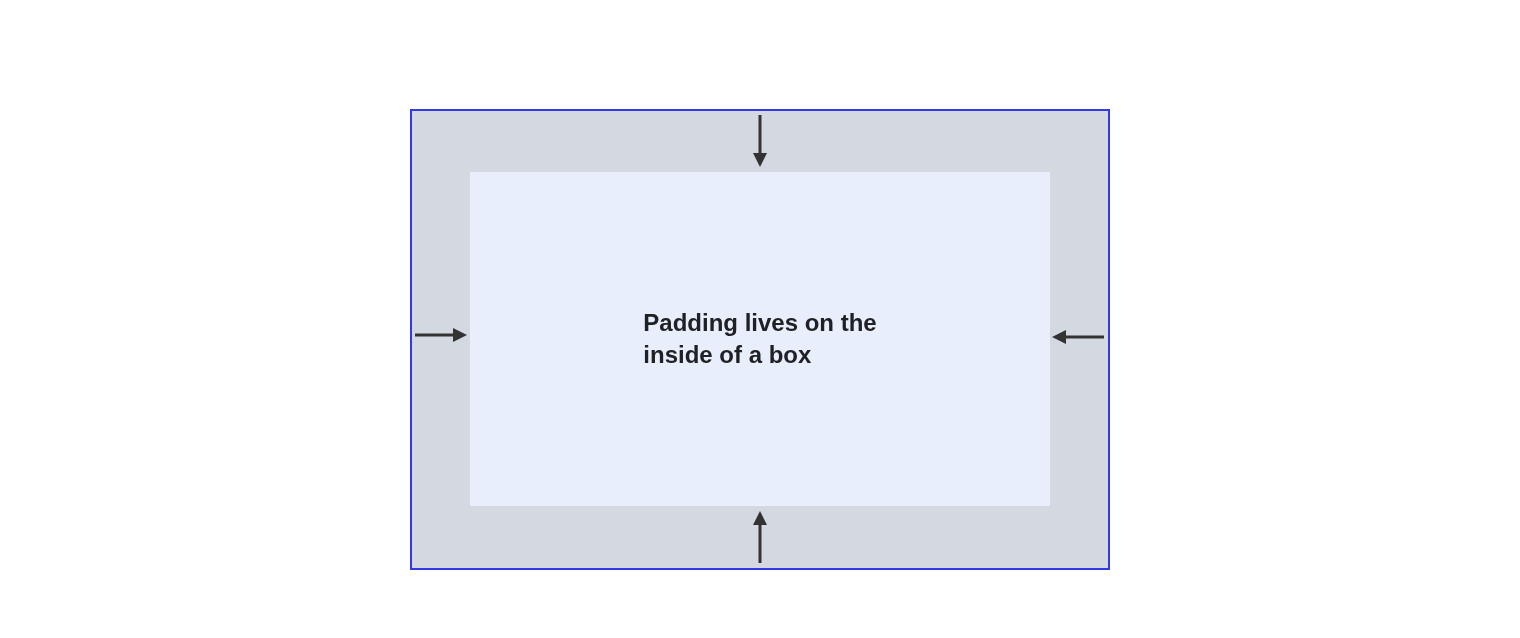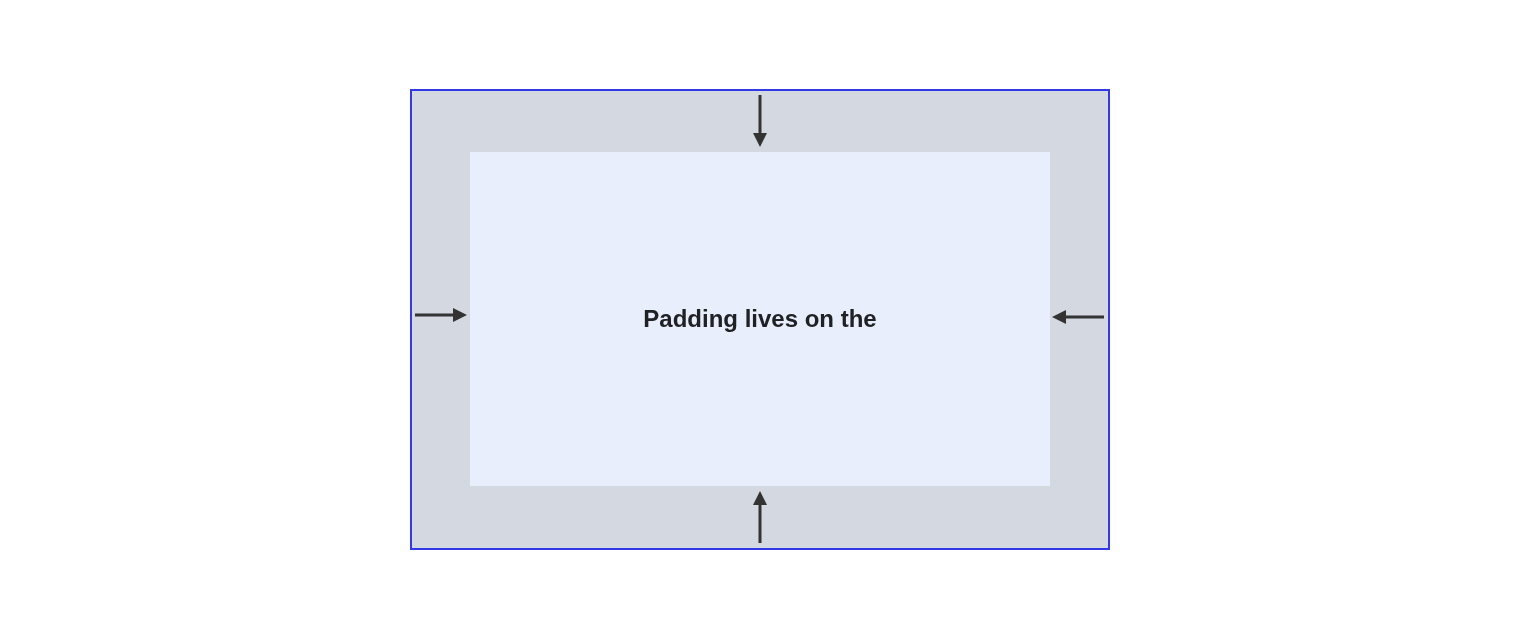--- a/index.html
+++ b/index.html
@@ -16,20 +16,21 @@
     height: 638px;
     background: var(--page-bg);
     font-family: "Liberation Sans", sans-serif;
     overflow: hidden;
   }
   .canvas {
     position: relative;
     width: 1520px;
     height: 552px;
     background: var(--page-bg);
+    margin-top: 20px;
   }
   .outer-box {
     position: absolute;
     left: 410px;
     top: 89px;
     width: 700px;
     height: 461px;
     background: var(--padding-area);
     border: 2px solid var(--border-color);
   }
@@ -93,16 +94,17 @@
   <div class="arrow arrow-right">
     <svg width="52" height="14" viewBox="0 0 52 14">
       <line x1="52" y1="7" x2="12" y2="7" stroke="currentColor" stroke-width="3"></line>
       <polygon points="14,0 14,14 0,7" fill="currentColor"></polygon>
     </svg>
   </div>
 
   <div class="inner-box">
     <div class="label">
       <span>Padding lives on the</span>
+      <span>inside of a box</span>
     </div>
   </div>
 
 </div>
 
 </body></html>

